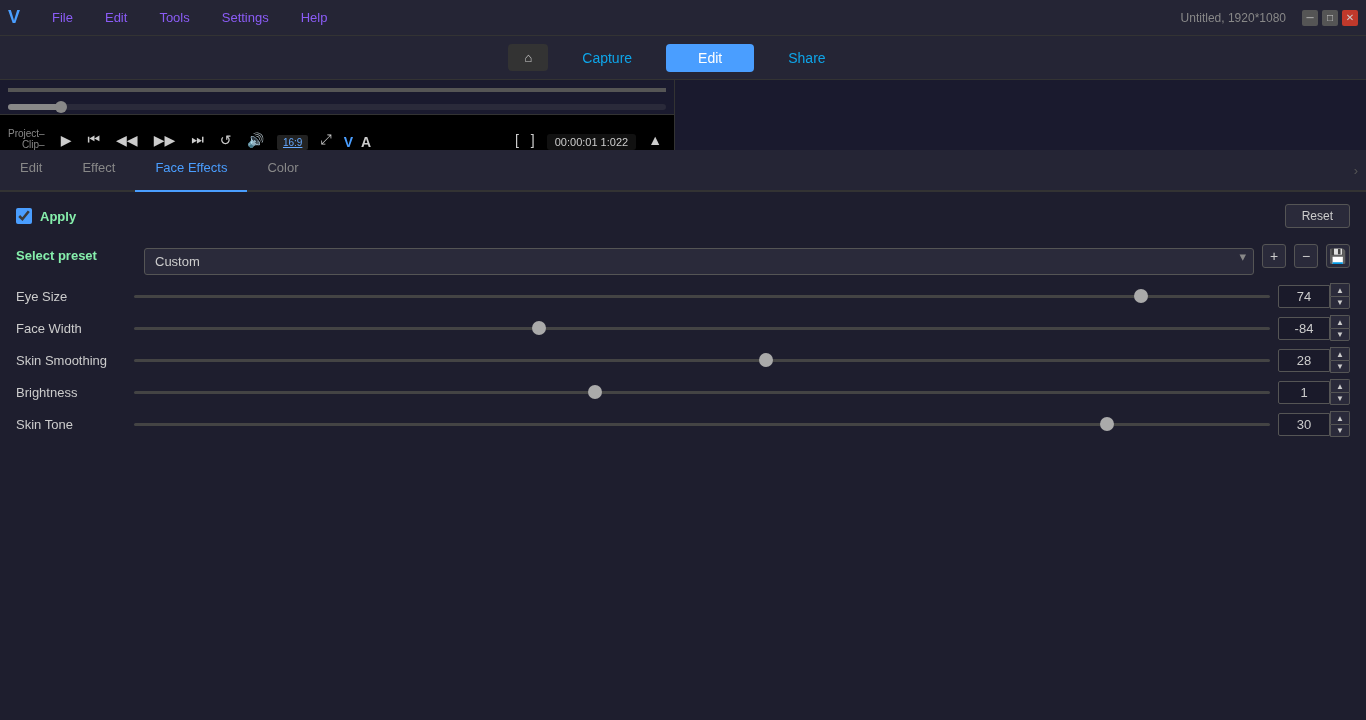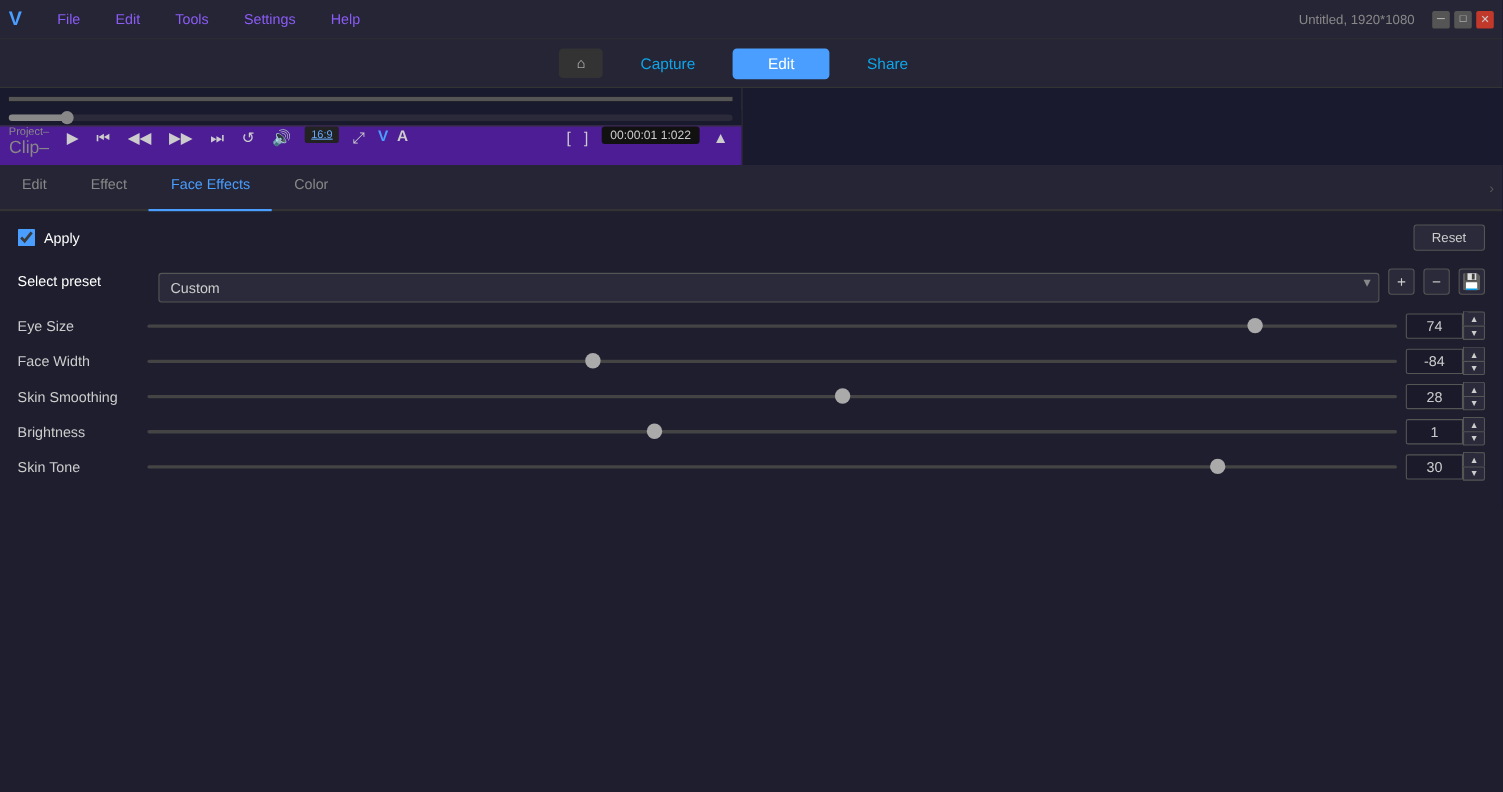--- a/index.html
+++ b/index.html
@@ -35,35 +35,35 @@
     .corner-tr { top: -1px; right: -1px; }
     .corner-bl { bottom: -1px; left: -1px; }
     .corner-br { bottom: -1px; right: -1px; }
     .corner-tm { top: -1px; left: 50%; transform: translateX(-50%); }
     .corner-bm { bottom: -1px; left: 50%; transform: translateX(-50%); }
     .corner-ml { left: -1px; top: 50%; transform: translateY(-50%); }
     .corner-mr { right: -1px; top: 50%; transform: translateY(-50%); }
     .video-border-box { position: absolute; inset: 2px; border: 2px solid #f90; pointer-events: none; }
 
     
-    .playback-bar { height: 36px; background: #4c1d95; display: flex; align-items: flex-start; padding: 0 8px; gap: 8px; border-top: 1px solid #333; }
+    .playback-bar { height: 36px; background: #000000; display: flex; align-items: flex-end; padding: 0 8px; gap: 8px; border-top: 1px solid #333; }
     .ctrl-btn { color: #ccc; cursor: pointer; font-size: 14px; background: none; border: none; padding: 2px 4px; }
     .time-display { color: #ccc; font-size: 11px; background: #111; padding: 2px 8px; border-radius: 3px; }
 
     
     .right-panel { flex: 1; background: #1e1e2e; display: flex; flex-direction: column; }
     .panel-tabs { display: flex; background: #252535; border-bottom: 2px solid #333; }
     .panel-tab { padding: 10px 20px; cursor: pointer; color: #888; font-size: 13px; border-bottom: 2px solid transparent; margin-bottom: -2px; }
     .panel-tab.active { color: #4a9eff; border-bottom-color: #4a9eff; }
 
     
     .face-effects-panel { padding: 12px 16px; flex: 1; }
     .fe-row { display: flex; align-items: center; margin-bottom: 8px; gap: 8px; }
     .fe-checkbox { width: 16px; height: 16px; accent-color: #4a9eff; cursor: pointer; }
-    .fe-label { color: #ffffff; width: 120px; font-size: 13px; flex-shrink: 0; }
+    .fe-label { color: #86efac; width: 120px; font-size: 13px; flex-shrink: 0; font-weight: bold; }
     .fe-reset-btn { background: #2a2a3a; border: 1px solid #555; color: #ccc; padding: 4px 16px; border-radius: 3px; cursor: pointer; font-size: 12px; }
     .fe-preset-row { display: flex; align-items: center; gap: 8px; }
     .fe-select-wrap { position: relative; flex: 1; }
     .fe-select { width: 100%; background: #2a2a3a; border: 1px solid #555; color: #ccc; padding: 5px 10px; border-radius: 3px; cursor: pointer; font-size: 13px; appearance: none; margin-top: 12px; }
     .fe-dropdown-arrow { position: absolute; right: 8px; top: 50%; transform: translateY(-50%); color: #888; pointer-events: none; }
     .fe-icon-btn { width: 24px; height: 24px; background: #2a2a3a; border: 1px solid #555; color: #ccc; border-radius: 3px; cursor: pointer; display: flex; align-items: center; justify-content: center; font-size: 14px; }
     .fe-slider-row { display: flex; align-items: center; gap: 8px; margin-bottom: 6px; }
     .fe-slider-label { color: #ccc; width: 110px; font-size: 13px; flex-shrink: 0; }
     .fe-slider-track { flex: 1; position: relative; height: 20px; display: flex; align-items: center; cursor: pointer; }
     .fe-slider-bg { width: 100%; height: 3px; background: #444; border-radius: 2px; position: relative; }
@@ -175,21 +175,21 @@
     <div style="height:14px; background:#1a1a2e; padding: 0 8px; display:flex; align-items:center;">
       <div style="flex:1; height:6px; background:#2a2a3a; border-radius:3px; position:relative; cursor:pointer;">
         <div style="width:8%; height:100%; background:#888; border-radius:3px;"></div>
         <div style="position:absolute; left:8%; top:-3px; width:12px; height:12px; background:#888; border-radius:50%; transform:translateX(-50%);"></div>
       </div>
     </div>
 
     <div class="playback-bar">
       <div style="display:flex; flex-direction:column; align-items:flex-end; margin-right:4px;">
         <span style="font-size:10px; color:#888;">Project–</span>
-        <span style="font-size:16px; color:#888;">Clip–</span>
+        <span style="font-size:10px; color:#888;">Clip–</span>
       </div>
       <button class="ctrl-btn">▶</button>
       <button class="ctrl-btn">⏮</button>
       <button class="ctrl-btn">◀◀</button>
       <button class="ctrl-btn">▶▶</button>
       <button class="ctrl-btn">⏭</button>
       <button class="ctrl-btn">↺</button>
       <button class="ctrl-btn">🔊</button>
       <div style="background:#222; color:#6af; padding:2px 6px; font-size:10px; border-radius:2px;text-decoration:underline;">16:9</div>
       <button class="ctrl-btn">⤢</button>

